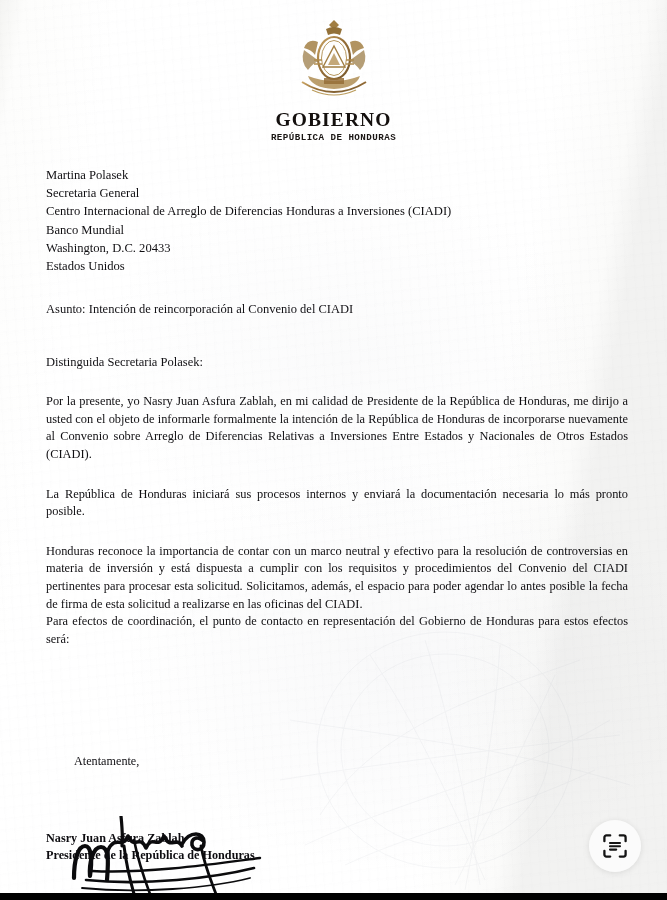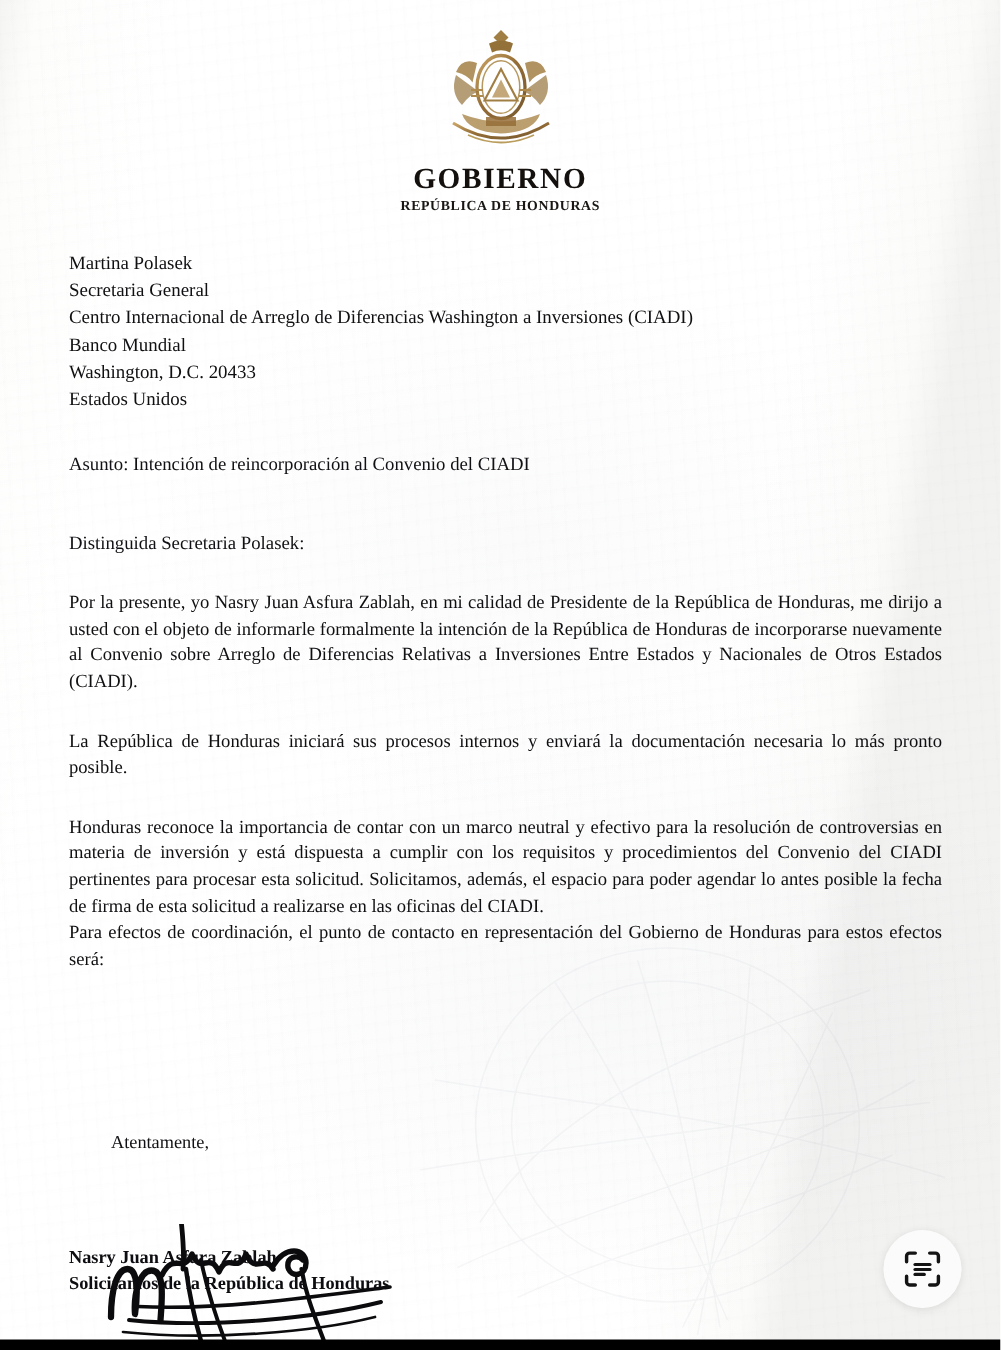--- a/index.html
+++ b/index.html
@@ -56,21 +56,21 @@
   .gov-title {
     font-family: "Liberation Serif", "DejaVu Serif", serif;
     font-weight: bold;
     font-size: 19.5px;
     letter-spacing: 1.1px;
     color: #14100e;
     line-height: 1;
     margin-top: 2px;
   }
   .gov-sub {
-    font-family: Liberation Serif, serif;
+    font-family: Liberation Mono, monospace;
     font-weight: bold;
     font-size: 9.2px;
     letter-spacing: 0.45px;
     color: #1a1614;
     line-height: 1;
     margin-top: 3px;
   }
 
   
   #letter {
@@ -222,21 +222,21 @@
     </svg>
     <div class="gov-title">GOBIERNO</div>
     <div class="gov-sub">REPÚBLICA DE HONDURAS</div>
   </div>
 
   <div id="letter">
 
     <div class="block">
       <div class="addr-line">Martina Polasek</div>
       <div class="addr-line">Secretaria General</div>
-      <div class="addr-line">Centro Internacional de Arreglo de Diferencias Washington a Inversiones (CIADI)</div>
+      <div class="addr-line">Centro Internacional de Arreglo de Diferencias Honduras a Inversiones (CIADI)</div>
       <div class="addr-line">Banco Mundial</div>
       <div class="addr-line">Washington, D.C. 20433</div>
       <div class="addr-line">Estados Unidos</div>
     </div>
 
     <div class="subject">Asunto: Intención de reincorporación al Convenio del CIADI</div>
 
     <div class="salutation">Distinguida Secretaria Polasek:</div>
 
     <p class="para">Por la presente, yo Nasry Juan Asfura Zablah, en mi calidad de Presidente de la República de Honduras, me dirijo a usted con el objeto de informarle formalmente la intención de la República de Honduras de incorporarse nuevamente al Convenio sobre Arreglo de Diferencias Relativas a Inversiones Entre Estados y Nacionales de Otros Estados (CIADI).</p>
@@ -264,21 +264,21 @@
           <path d="M60 30 C62 46 66 64 70 78" stroke-width="3"></path>
           <path d="M70 24 C74 44 80 62 86 78" stroke-width="2.6"></path>
           <path d="M137 30 C140 48 146 62 152 78" stroke-width="2.8"></path>
 
           <path d="M28 55 C80 58 150 48 196 42" stroke-width="2.4"></path>
           <path d="M22 64 C80 70 150 62 190 52" stroke-width="2.6"></path>
           <path d="M18 72 C76 78 146 72 186 62" stroke-width="1.8"></path>
         </g>
       </svg>
       <div class="signer" style="margin-top:61px">Nasry Juan Asfura Zablah</div>
-      <div class="signer">Solicitamos de la República de Honduras</div>
+      <div class="signer">Presidente de la República de Honduras</div>
     </div>
 
   </div>
 
   <div id="scan-button">
     <svg width="26" height="26" viewBox="0 0 26 26" aria-hidden="true">
       <g stroke="#141414" stroke-width="2.3" fill="none" stroke-linecap="round" stroke-linejoin="round">
         <path d="M2.4 8.2 V4.4 A2 2 0 0 1 4.4 2.4 H8.2"></path>
         <path d="M17.8 2.4 H21.6 A2 2 0 0 1 23.6 4.4 V8.2"></path>
         <path d="M23.6 17.8 V21.6 A2 2 0 0 1 21.6 23.6 H17.8"></path>

